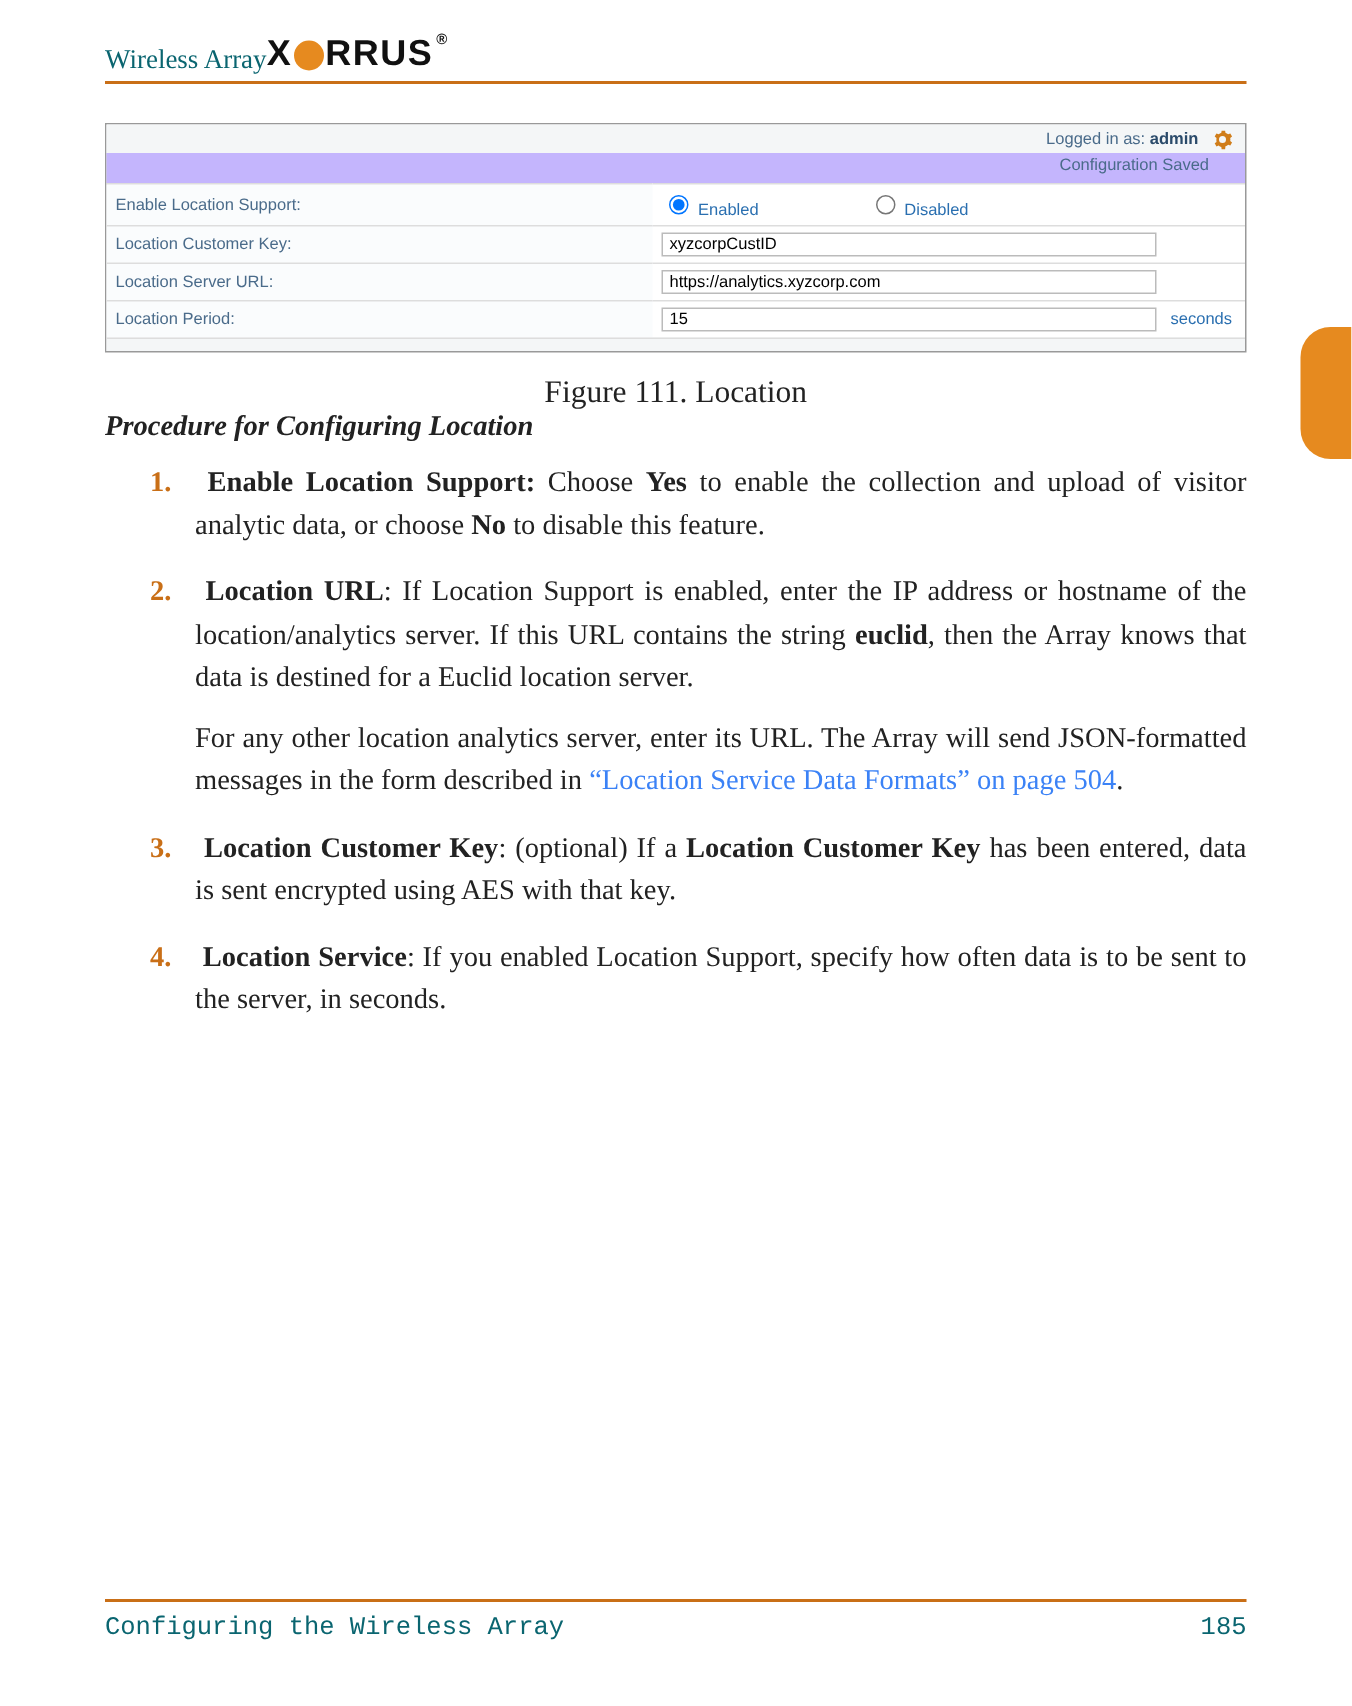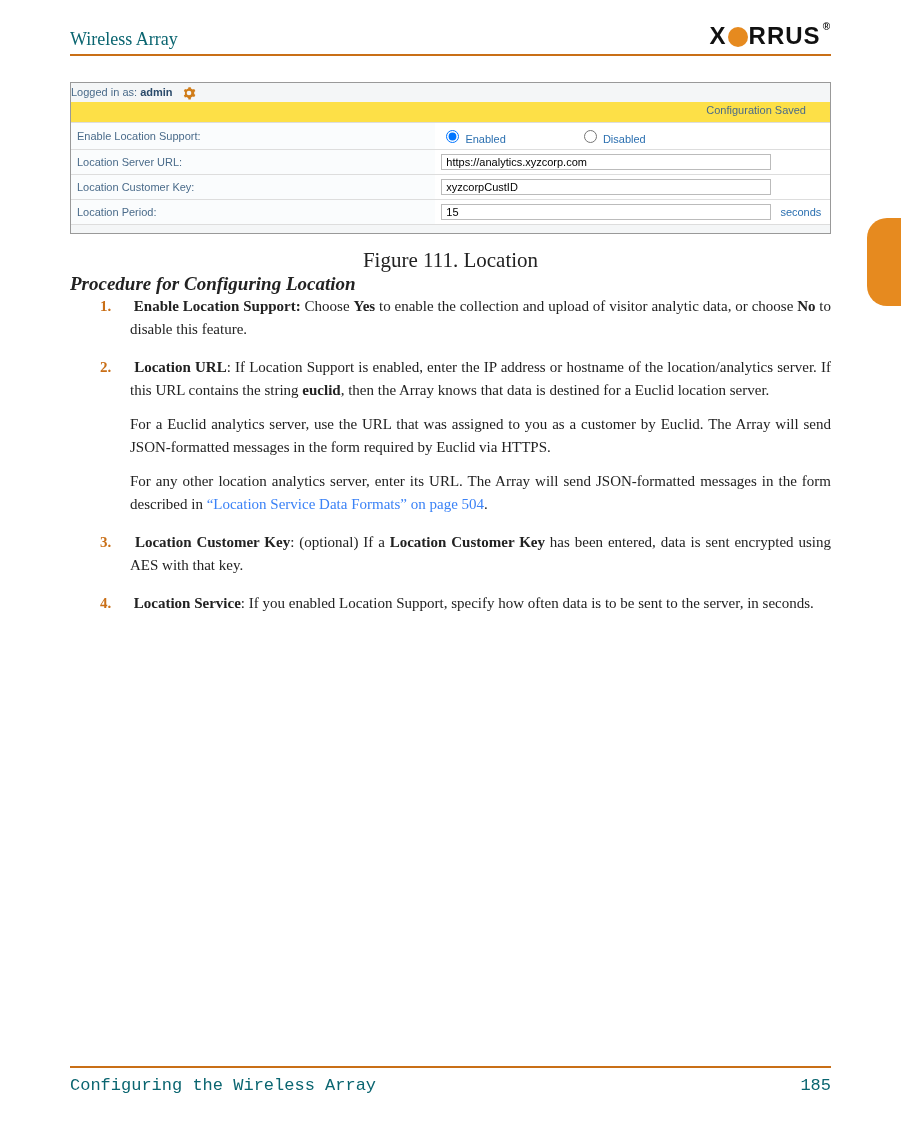--- a/index.html
+++ b/index.html
@@ -12,25 +12,23 @@
   }
   .page {
     width: 901px;
     height: 1137px;
     position: relative;
     box-sizing: border-box;
     padding: 22px 70px 0 70px;
   }
   .header-row {
     display: flex;
-    justify-content: space-between;
     align-items: flex-end;
     border-bottom: 2px solid #c96f17;
     padding-bottom: 4px;
-    gap: 20px;
   }
   .header-title {
     color: #0a6570;
     font-size: 18px;
     font-family: Georgia, serif;
   }
   .logo {
     display: flex;
     align-items: center;
     font-family: 'Arial Black', Arial, sans-serif;
@@ -61,32 +59,33 @@
   }
   .shot {
     border: 1px solid #999;
     font-family: Arial, sans-serif;
     font-size: 11px;
     background: #fff;
   }
   .shot .topbar {
     background: #f4f6f7;
     padding: 3px 8px 2px 0;
+    text-align: right;
     color: #4a6b8a;
   }
   .shot .topbar b { color: #2a4a6a; }
   .shot .gear {
     display: inline-block;
     width: 14px; height: 14px;
     margin-left: 6px;
     vertical-align: middle;
     color: #d07d1a;
   }
   .shot .topline2 {
-    background: #fde047;
+    background: #c4b5fd;
     text-align: right;
     color: #4a6b8a;
     padding: 2px 24px 6px 0;
   }
   .shot table {
     width: 100%;
     border-collapse: collapse;
   }
   .shot td {
     border-top: 1px solid #ddd;
@@ -130,23 +129,23 @@
   .section-title {
     font-style: italic;
     font-weight: bold;
     font-size: 19px;
     margin-left: -70px;
     padding-left: 70px;
   }
   ol.steps {
     counter-reset: step;
     list-style: none;
-    margin: 0 0 0 0;
+    margin: 12px 0 0 0;
     padding: 0 0 0 40px;
-    font-size: 15px;
+    font-size: 19px;
     line-height: 1.5;
   }
   ol.steps > li {
     counter-increment: step;
     margin: 0 0 16px 20px;
     text-align: justify;
   }
   ol.steps > li::before {
     content: counter(step) ".";
     color: #c96f17;
@@ -209,26 +208,26 @@
               <input type="radio" checked="" style="">
               <span>Enabled</span>
             </label>
             <label class="radio-label">
               <input type="radio" style="">
               <span>Disabled</span>
             </label>
           </td>
         </tr>
         <tr>
+          <td class="label">Location Customer Key:</td>
+          <td><input type="text" value="xyzcorpCustID" style=""></td>
+        </tr>
+        <tr>
           <td class="label">Location Server URL:</td>
           <td><input type="text" value="https://analytics.xyzcorp.com" style=""></td>
-        </tr>
-        <tr>
-          <td class="label">Location Customer Key:</td>
-          <td><input type="text" value="xyzcorpCustID" style=""></td>
         </tr>
         <tr>
           <td class="label">Location Period:</td>
           <td>
             <input type="text" class="small-input" value="15" style="">
             <span style="color:#2a6fb0">seconds</span>
           </td>
         </tr>
       </tbody>
         </table>
@@ -238,21 +237,20 @@
   </div>
 
   <div class="section-title">Procedure for Configuring Location</div>
 
   <ol class="steps">
     <li>
       <b>Enable Location Support:</b><span> Choose </span><b>Yes</b><span> to enable the collection and upload of visitor analytic data, or choose </span><b>No</b><span> to disable this feature.</span>
     </li>
     <li>
       <b>Location URL</b><span>: If Location Support is enabled, enter the IP address or hostname of the location/analytics server. If this URL contains the string </span><b>euclid</b><span>, then the Array knows that data is destined for a Euclid location server.</span>
-      <div class="para-indent">For a Euclid analytics server, use the URL that was assigned to you as a customer by Euclid. The Array will send JSON-formatted messages in the form required by Euclid via HTTPS.</div>
       <div class="para-indent">
         <span>For any other location analytics server, enter its URL. The Array will send JSON-formatted messages in the form described in </span><span class="link">“Location Service Data Formats” on page 504</span><span>.</span>
       </div>
     </li>
     <li>
       <b>Location Customer Key</b><span>: (optional) If a </span><b>Location Customer Key</b><span> has been entered, data is sent encrypted using AES with that key.</span>
     </li>
     <li>
       <b>Location Service</b><span>: If you enabled Location Support, specify how often data is to be sent to the server, in seconds.</span>
     </li>

